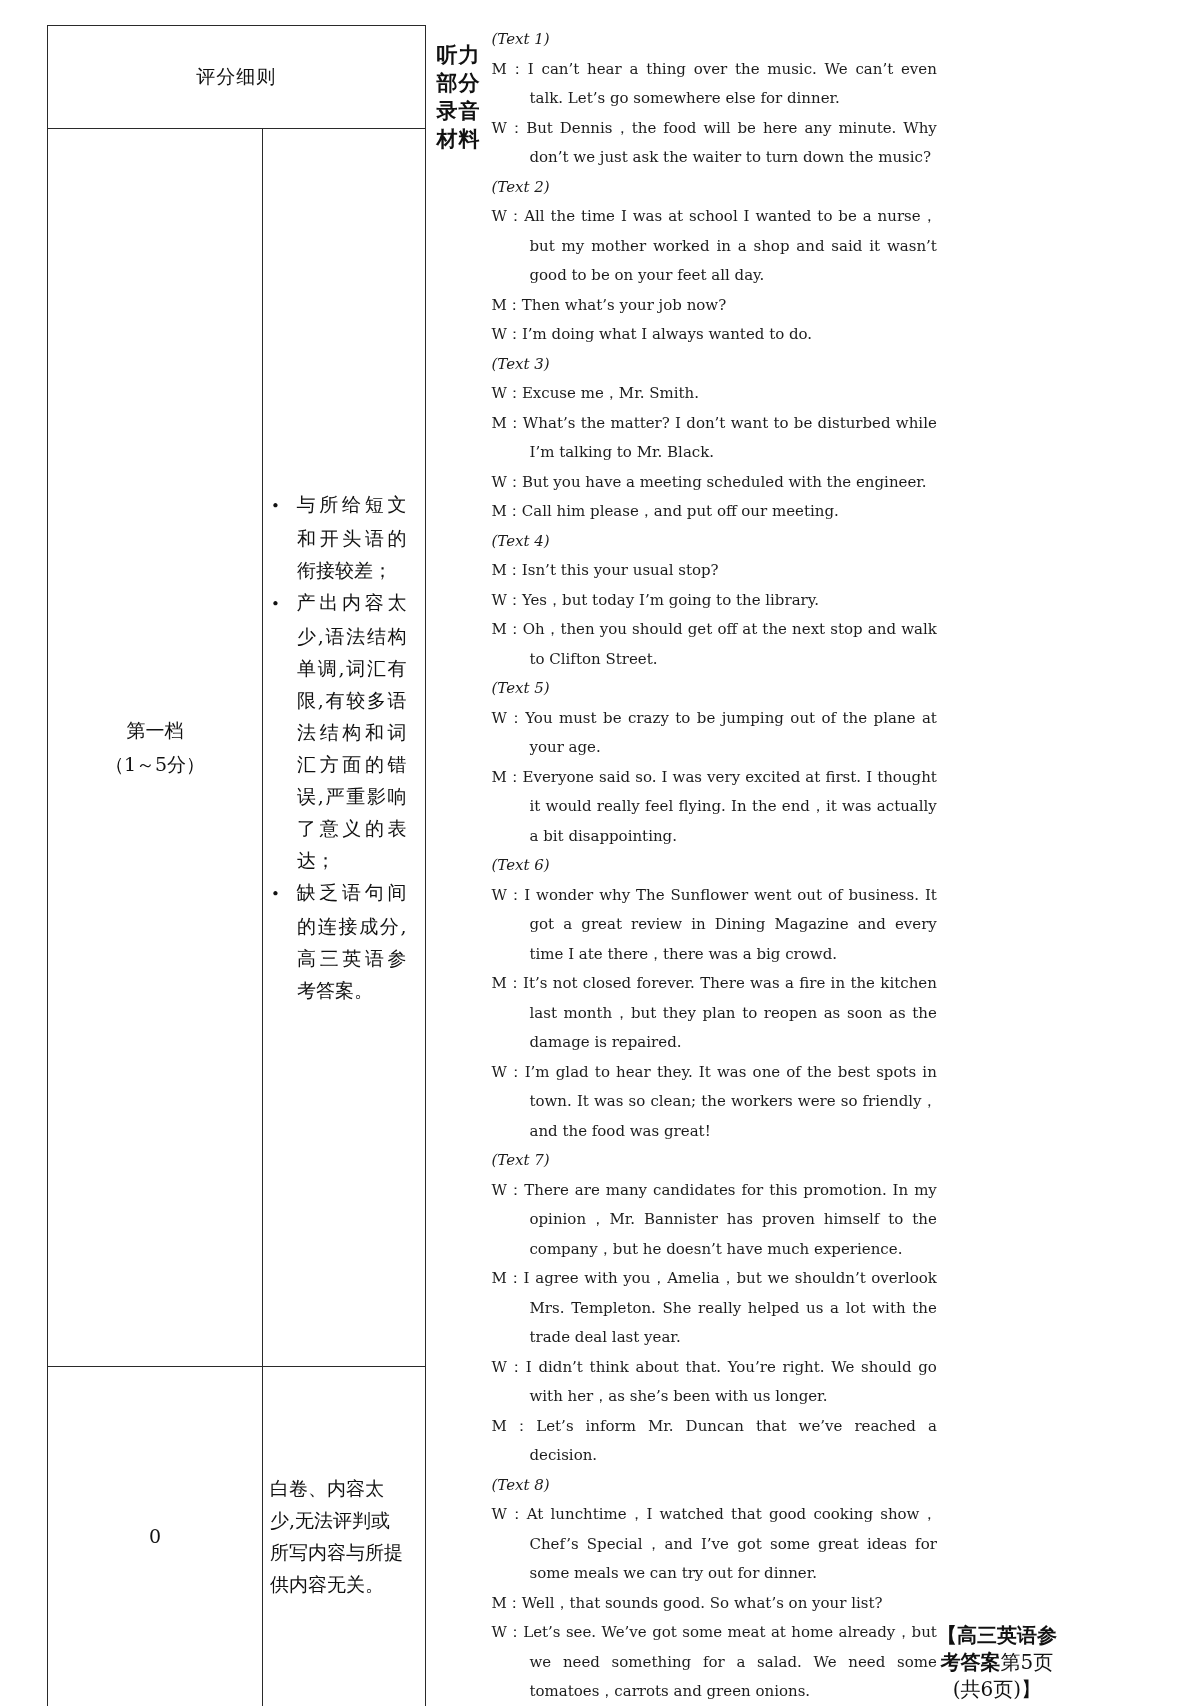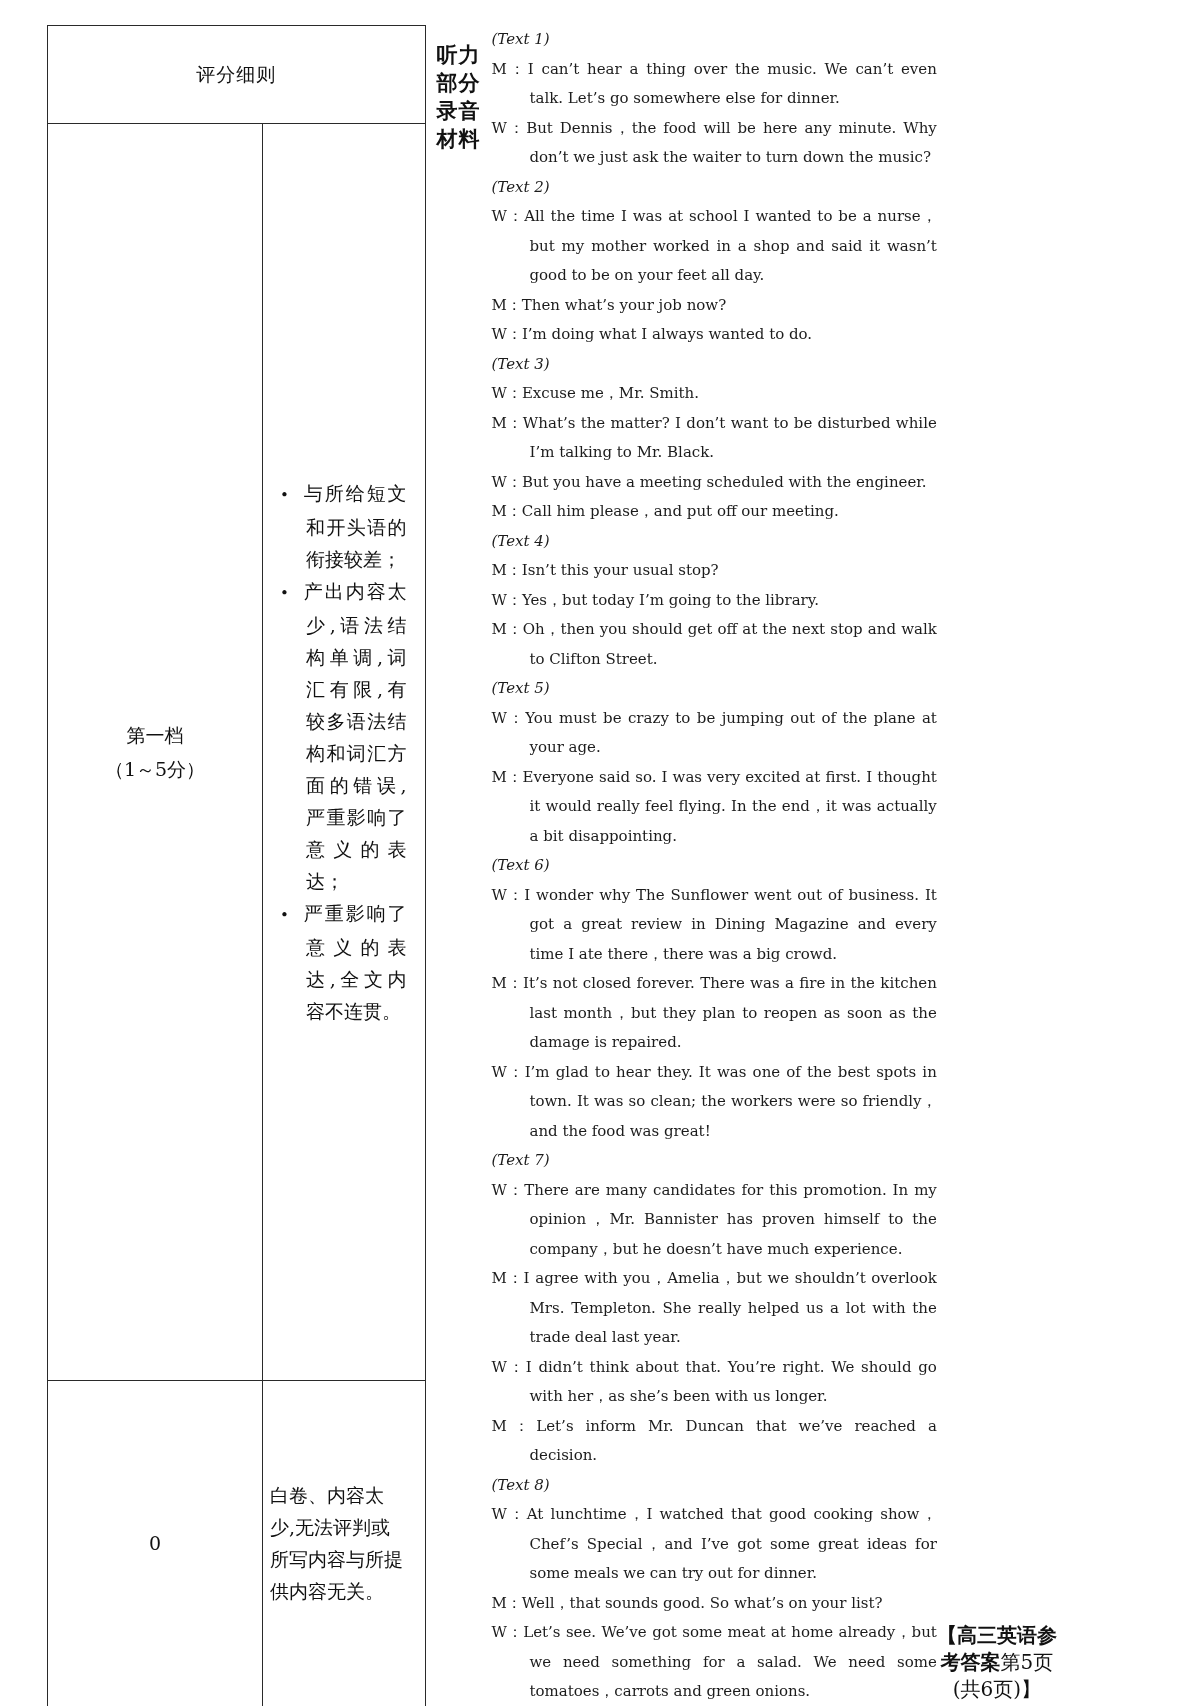--- a/index.html
+++ b/index.html
@@ -30,21 +30,21 @@
     letter-spacing: 1px;
   }
   td.level-cell {
     width: 215px;
     text-align: center;
     vertical-align: middle;
     padding: 8px 6px;
     line-height: 34px;
   }
   td.desc-cell {
-    padding: 12px 18px 12px 17px;
+    padding: 12px 18px 12px 8px;
     line-height: 32px;
     vertical-align: middle;
   }
   ul.bullets { list-style: none; }
   li.bullet {
     padding-left: 26px;
     text-indent: -26px;
     text-align: justify;
   }
   li.bullet::before {
@@ -108,21 +108,21 @@
           <div>第一档</div>
           <div>（1～5分）</div>
         </td>
         <td class="desc-cell">
           <ul class="bullets">
 
               <li class="bullet">与所给短文和开头语的衔接较差；</li>
 
               <li class="bullet">产出内容太少,语法结构单调,词汇有限,有较多语法结构和词汇方面的错误,严重影响了意义的表达；</li>
 
-              <li class="bullet">严重影响了意义的表达,全文内容不连贯。</li>
+              <li class="bullet">缺乏语句间的连接成分,高三英语参考答案。</li>
             </ul>
         </td>
       </tr>
       <tr>
         <td class="level-cell">0</td>
         <td class="desc-cell zero-desc">白卷、内容太少,无法评判或所写内容与所提供内容无关。</td>
       </tr>
     </tbody>
   </table>
 

